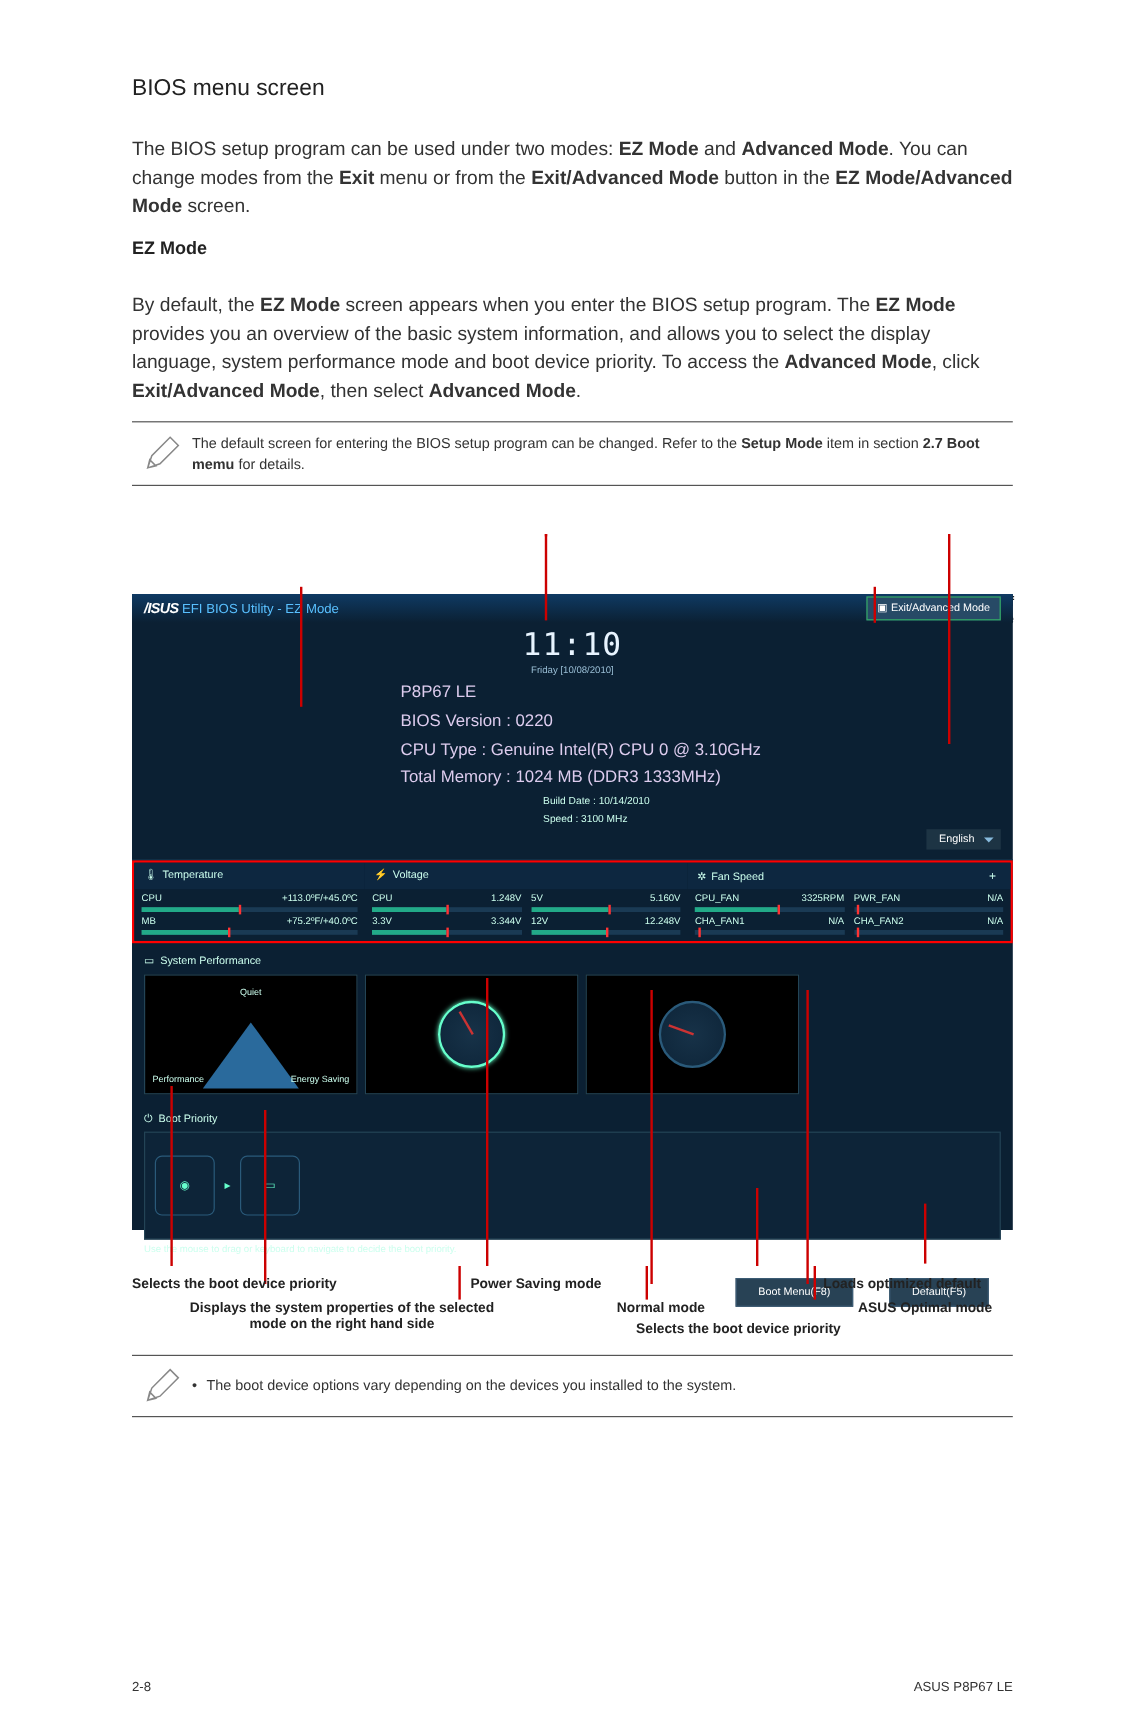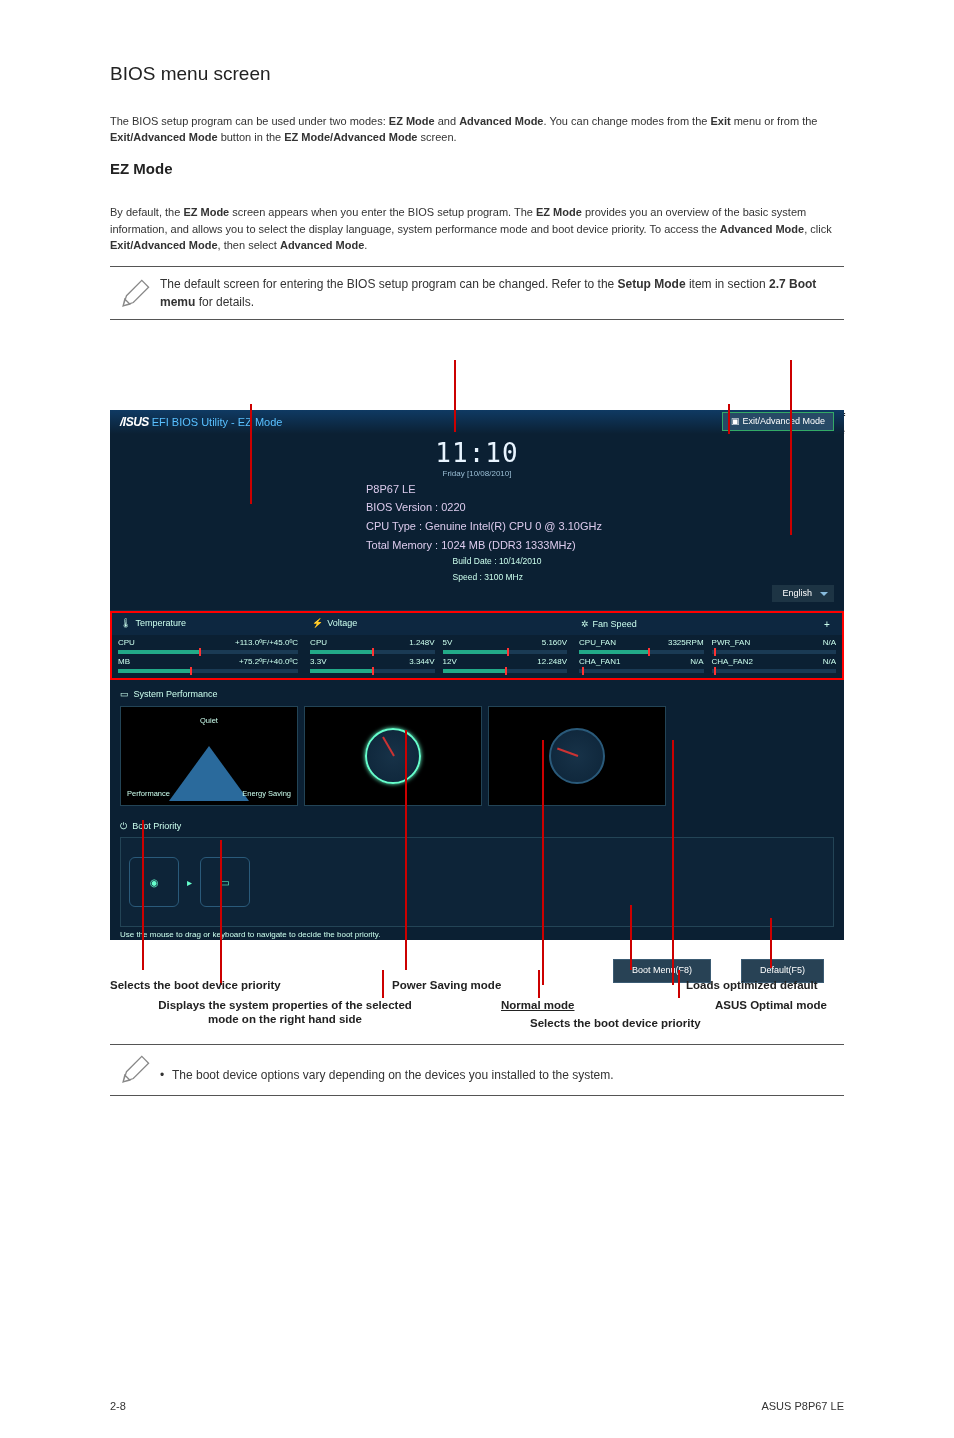--- a/index.html
+++ b/index.html
@@ -1,38 +1,38 @@
 <!DOCTYPE html>
 <html><head>
 <meta charset="utf-8">
 <style>
   * { margin: 0; padding: 0; box-sizing: border-box; }
   body { width: 954px; height: 1438px; font-family: Arial, Helvetica, sans-serif; background: #fff; color: #333; padding: 60px 110px 30px 110px; font-size: 13px; line-height: 1.5; }
   h2 { font-size: 19px; font-weight: normal; color: #222; margin-bottom: 6px; }
   h3 { font-size: 15px; font-weight: bold; color: #222; margin: 12px 0 4px 0; }
-  p.body { font-size: 11px; color: #333; margin-bottom: 4px; margin-top: 24px; }
+  p.body { font-size: 16px; color: #333; margin-bottom: 4px; margin-top: 24px; }
   strong { font-weight: bold; }
-  .note-box { display: flex; align-items: flex-end; border-top: 1px solid #555; border-bottom: 1px solid #555; padding: 8px 0; margin: 12px 0; }
+  .note-box { display: flex; align-items: center; border-top: 1px solid #555; border-bottom: 1px solid #555; padding: 8px 0; margin: 12px 0; }
   .note-pen { width: 50px; flex: 0 0 50px; display:flex; justify-content:center; }
   .note-text { font-size: 12px; flex: 1; }
   .note-text ul { list-style: none; padding-left: 0; }
   .note-text li { padding-left: 12px; position: relative; margin-bottom: 3px; }
   .note-text li::before { content: "•"; position: absolute; left: 0; }
   .callout-layer { position: relative; margin-top: 14px; }
   .callout { position: absolute; font-size: 11.5px; font-weight: bold; color: #222; line-height: 1.25; text-align: right; }
   .red-tick { position:absolute; width:2px; height:14px; background:#c00; }
   .bios { position: relative; width: 734px; height: 530px; margin: 90px 0 0 0; background: #0b2033; font-size: 10px; color: #cfe; font-family: Arial, sans-serif; }
   .bios-top { display: flex; justify-content: space-between; align-items: center; padding: 4px 10px; background: linear-gradient(#0f3a63,#0b2033); height: 24px; }
   .bios-logo { font-style: italic; font-weight: bold; font-size: 12px; color:#fff; letter-spacing:-0.5px;}
   .bios-title { color: #59c0ff; font-size: 11px; }
   .exit-btn { background: #274a66; color:#fff; font-size: 9px; padding: 2px 8px; border: 1px solid #3a6; display:flex; align-items:center; gap:3px;}
   .info-row { display: flex; padding: 6px 10px 8px 10px; align-items:center; border-bottom:1px solid #12324a;flex-direction:column;}
   .clock { font-family: monospace; font-size: 26px; color:#e8f4ff; letter-spacing:1px; line-height:1; }
   .clock-date { font-size: 8px; color:#9abed5; text-align:center; margin-top:2px;}
-  .info-text { margin-left: 14px; font-size: 11px; color:#dce; line-height:1.7; }
+  .info-text { margin-left: 14px; font-size: 14px; color:#dce; line-height:1.7; }
   .lang-btn { margin-left:auto; background:#1d3444; color:#fff; font-size:9px; padding:2px 22px 2px 10px; position:relative;}
   .lang-btn .tri { position:absolute; right:6px; top:7px; width:0;height:0;border-left:4px solid transparent;border-right:4px solid transparent;border-top:4px solid #8bd;}
   .red-frame { border: 2px solid #f00; }
   .tvf-row { display:flex; font-size:9px; background:#0b2033;}
   .tvf-col { flex:1; }
   .tvf-head { display:flex; align-items:center; gap:4px; padding:4px 8px; background:#0d2740; color:#cfe;}
   .tvf-body { padding:1px 6px 3px 6px;}
   .tvf-line { display:flex; justify-content:space-between; font-size:8px; color:#cfe; margin:1px 0;}
   .bar { height:4px; background:#1a3a54; position:relative; margin-bottom:2px;}
   .bar-fill { position:absolute; left:0; top:0; bottom:0; background:linear-gradient(90deg,#2a8,#2a8); }
@@ -291,21 +291,21 @@
     <div class="red-line-v" style="left:520px; top:495px; height:65px;"></div>
     <div class="red-line-v" style="left:660px; top:508px; height:50px;"></div>
   </div>
 
   <div class="bottom-callouts" style="margin-top:8px;">
     <div class="callout" style="left:0; top:30px;">Selects the boot device priority</div>
     <div class="red-line-v" style="left:272px; top:22px; height:28px;"></div>
     <div class="callout" style="left:282px; top:30px;">Power Saving mode</div>
     <div class="red-line-v" style="left:428px; top:22px; height:28px;"></div>
     <div class="callout" style="left:35px; top:50px; width:280px; text-align:center;">Displays the system properties of the selected mode on the right hand side</div>
-    <div class="callout" style="left:391px; top:50px;text-decoration:underline;">Normal mode</div>
+    <div class="callout" style="left:404px; top:50px;">Normal mode</div>
     <div class="callout" style="left:576px; top:30px;">Loads optimized default</div>
     <div class="red-line-v" style="left:568px; top:22px; height:28px;"></div>
     <div class="callout" style="left:605px; top:50px;">ASUS Optimal mode</div>
     <div class="callout" style="left:420px; top:68px;">Selects the boot device priority</div>
   </div>
 </div>
 
 <div class="note-box" style="margin-top:6px;">
   <div class="note-pen">
     <svg class="pen-svg" viewBox="0 0 40 40">

